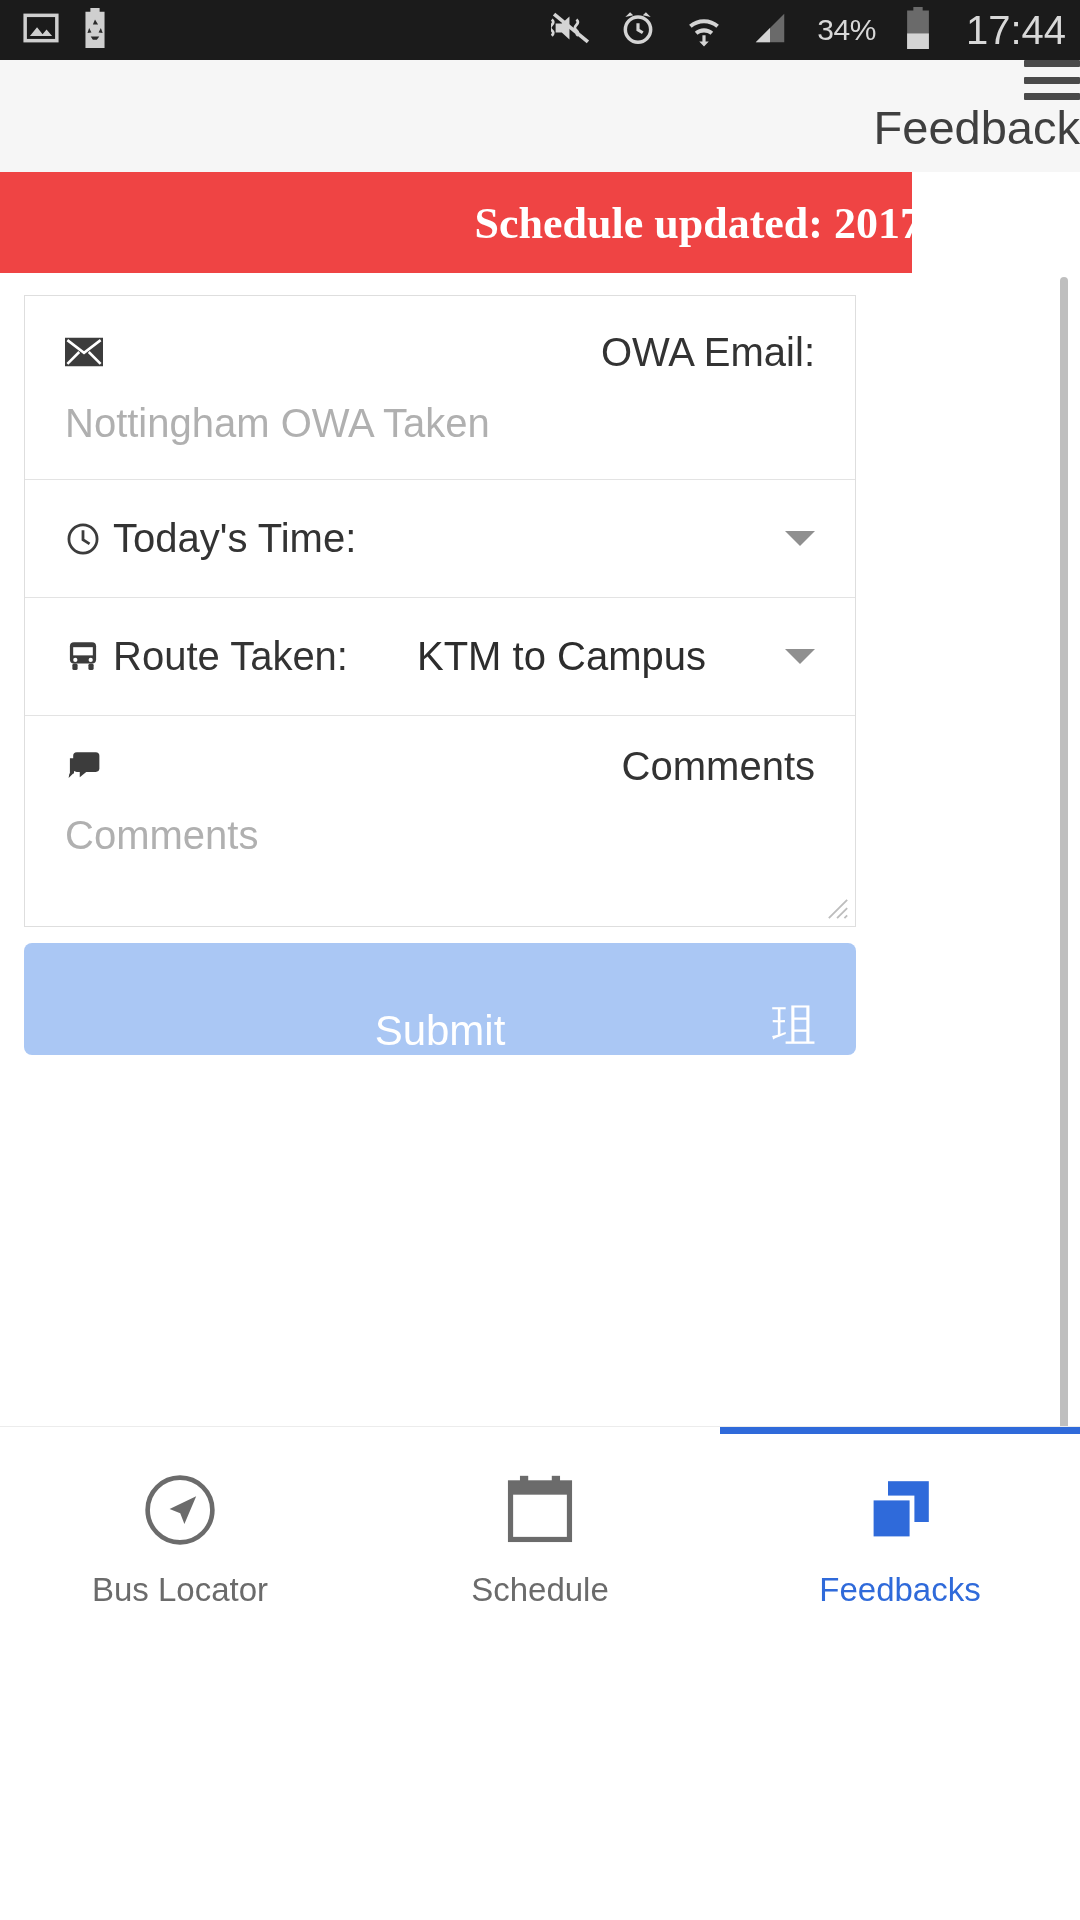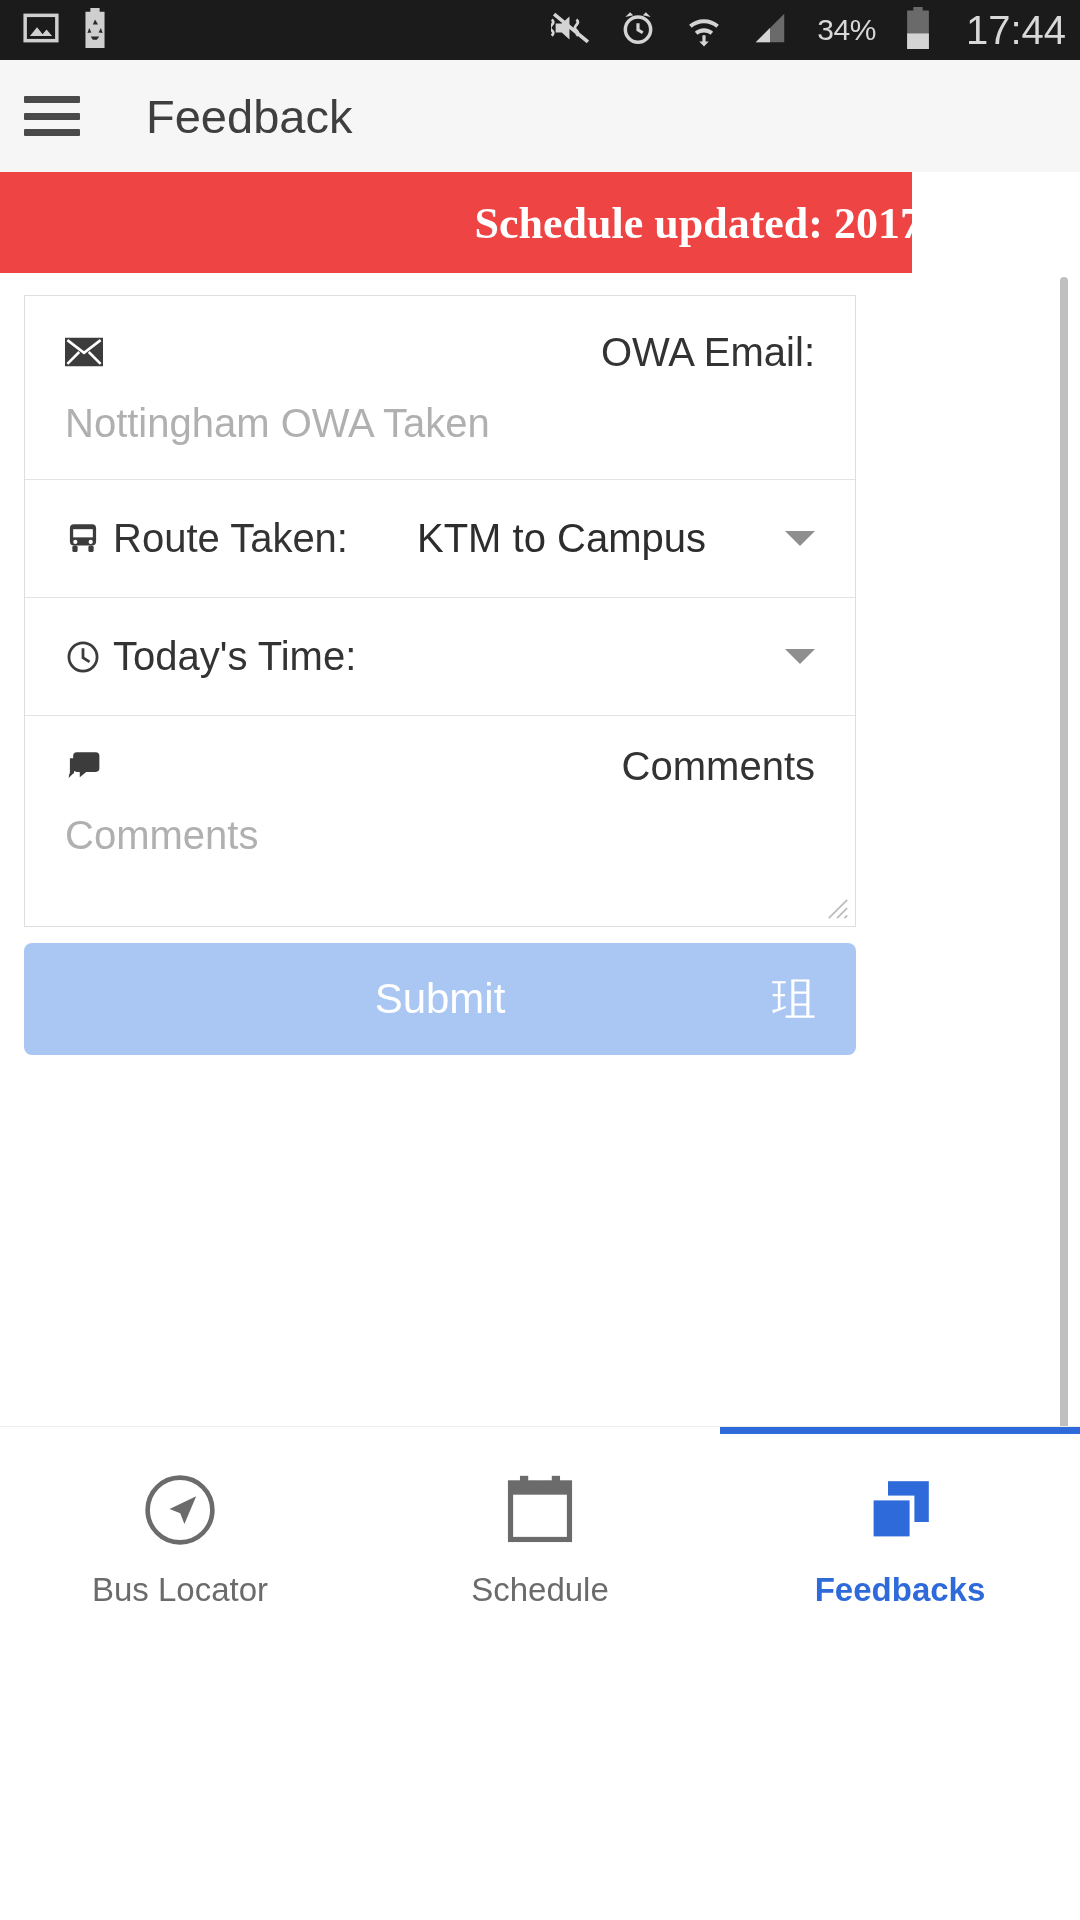--- a/index.html
+++ b/index.html
@@ -17,21 +17,21 @@
     background:#1b1b1b; display:flex; align-items:center;
   }
   .sb-left{ display:flex; align-items:center; gap:20px; padding-left:22px; }
   .sb-right{ margin-left:auto; display:flex; align-items:center; gap:28px; padding-right:14px; }
   .sb-pct{ color:#d8d8d8; font-size:30px; letter-spacing:-0.5px; }
   .sb-clock{ color:#d8d8d8; font-size:40px; letter-spacing:0px; margin-left:6px; }
 
   
   .appbar{
     position:absolute; top:60px; left:0; width:1080px; height:112px;
-    background:#f6f6f6; display:flex; align-items:center;
+    background:#f6f6f6; display:flex; align-items:flex-end;flex-direction:column;
   }
   .hamburger{ width:56px; height:40px; margin-left:24px; display:flex; flex-direction:column; justify-content:space-between; cursor:pointer; }
   .hamburger span{ display:block; height:7px; background:#4a4a4a; border-radius:1px; }
   .appbar-title{ font-size:47px; color:#3f3f3f; margin-left:66px; }
 
   
   .banner{
     position:absolute; top:172px; left:0; width:912px; height:101px;
     background:#ef4444; overflow:hidden;font-family:Liberation Serif, serif;
   }
@@ -71,38 +71,38 @@
   .caret{ width:0; height:0; border-left:15px solid transparent; border-right:15px solid transparent; border-top:15px solid #8f8f8f; margin-left:auto; flex:0 0 auto; }
 
   .row-comments{ height:210px; display:flex; flex-direction:column; justify-content:flex-start; padding-top:28px; position:relative; }
   .row-comments .lbl{ margin-bottom:24px; }
   .resize-grip{ position:absolute; right:6px; bottom:6px; width:22px; height:22px; }
 
   
   .submit{
     position:absolute; top:670px; left:24px; width:832px; height:112px;
     background:#aac7f4; border-radius:8px; border:none;
-    display:flex; align-items:center; justify-content:center;
+    display:flex; align-items:flex-end; justify-content:center;
     cursor:pointer;
   }
   .submit-label{ font-size:42px; color:#ffffff; }
   .submit-glyph{ position:absolute; right:40px; font-size:44px; color:#ffffff; }
 
   
   .bottomnav{
     position:absolute; bottom:14px; left:0; width:1080px; height:480px;
     background:#ffffff; display:flex; border-top:1px solid #ececec;
   }
   .navitem{
     flex:1; display:flex; flex-direction:column; align-items:center;
     padding-top:44px; position:relative; cursor:pointer;
   }
   .navitem .navicon{ height:78px; display:flex; align-items:center; justify-content:center; }
   .navitem .navlabel{ margin-top:22px; font-size:33px; color:#6b6b6b; }
-  .navitem.active .navlabel{ color:#2f6ada;font-weight:bold; }
+  .navitem.active .navlabel{ color:#2f6ada; }
   .active-indicator{
     position:absolute; top:0; left:0; width:100%; height:7px; background:#2f6ada;
   }
 </style>
 </head>
 <body>
 
 <div class="statusbar">
   <div class="sb-left">
     <span>
@@ -179,54 +179,54 @@
       <div class="lbl">
         <span class="ic">
           <svg width="38" height="30" viewBox="0 0 24 18">
             <rect x="0" y="0" width="24" height="18" fill="#3c3c3c"></rect>
             <path d="M1.5 1.5L12 9.5 22.5 1.5M1.5 16.5L9 9M22.5 16.5L15 9" fill="none" stroke="#ffffff" stroke-width="1.6"></path>
           </svg>
         </span>
         <span>OWA Email:</span>
       </div>
       <div class="ph">Nottingham OWA Taken</div>
+    </div>
+
+    <div class="row row-inline">
+      <div class="lbl">
+        <span class="ic">
+          <svg width="36" height="36" viewBox="0 0 22 22">
+            <circle cx="11" cy="11" r="8.6" fill="none" stroke="#3c3c3c" stroke-width="1.7"></circle>
+            <path d="M11 5.6V11.4l4 2.6" fill="none" stroke="#3c3c3c" stroke-width="1.7"></path>
+          </svg>
+        </span>
+        <span>Today's Time:</span>
+      </div>
+      <div class="val"></div>
+      <div class="caret"></div>
     </div>
 
     <div class="row row-inline">
       <div class="lbl">
         <span class="ic">
           <svg width="36" height="36" viewBox="0 0 22 22">
             <rect x="3" y="2" width="16" height="13" rx="2.5" fill="#3c3c3c"></rect>
             <rect x="5" y="5" width="12" height="5" fill="#ffffff"></rect>
             <rect x="4.5" y="15" width="3.2" height="4" rx="1" fill="#3c3c3c"></rect>
             <rect x="14.3" y="15" width="3.2" height="4" rx="1" fill="#3c3c3c"></rect>
             <circle cx="6.3" cy="12.8" r="1.3" fill="#ffffff"></circle>
             <circle cx="15.7" cy="12.8" r="1.3" fill="#ffffff"></circle>
           </svg>
         </span>
         <span>Route Taken:</span>
       </div>
       <div class="val">KTM to Campus</div>
       <div class="caret"></div>
     </div>
 
-    <div class="row row-inline">
-      <div class="lbl">
-        <span class="ic">
-          <svg width="36" height="36" viewBox="0 0 22 22">
-            <circle cx="11" cy="11" r="8.6" fill="none" stroke="#3c3c3c" stroke-width="1.7"></circle>
-            <path d="M11 5.6V11.4l4 2.6" fill="none" stroke="#3c3c3c" stroke-width="1.7"></path>
-          </svg>
-        </span>
-        <span>Today's Time:</span>
-      </div>
-      <div class="val"></div>
-      <div class="caret"></div>
-    </div>
-
     <div class="row row-comments">
       <div class="lbl">
         <span class="ic">
           <svg width="36" height="32" viewBox="0 0 22 19">
             <rect x="5" y="0.5" width="16" height="12" rx="2.2" fill="#3c3c3c"></rect>
             <path d="M9 12.5h4l-4 3.2z" fill="#3c3c3c"></path>
             <path d="M3 4.2h2.5v9.3H5L2.2 16.2l.5-2.7H3z" fill="#3c3c3c"></path>
           </svg>
         </span>
         <span>Comments</span>

